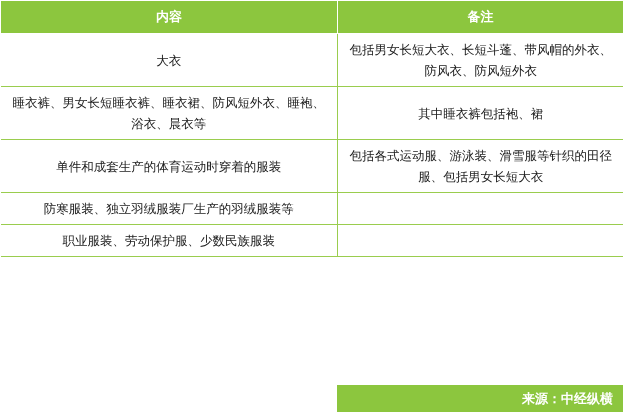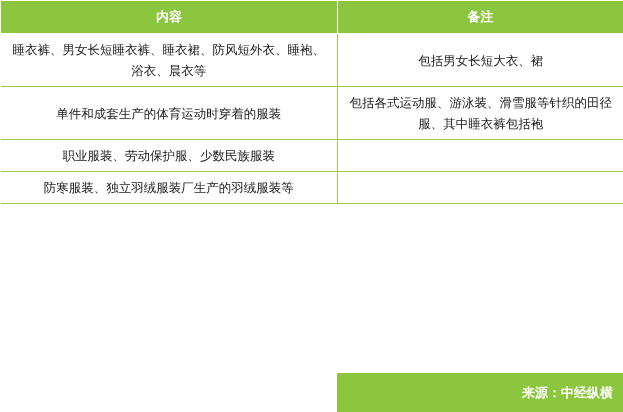--- a/index.html
+++ b/index.html
@@ -55,21 +55,21 @@
   }
   tbody td.note-cell {
     color: #1a1a1a;
   }
   tbody td.empty-cell { }
   .source-box {
     position: absolute;
     right: 0;
     bottom: 0;
     width: 286px;
-    height: 39px;
+    height: 27px;
     background: #8CC63E;
     color: #ffffff;
     font-size: 13px;
     font-weight: bold;
     display: flex;
     align-items: center;
     justify-content: flex-end;
     padding-right: 10px;
     box-sizing: border-box;
   }
@@ -84,33 +84,37 @@
       <col class="col-note">
     </colgroup>
     <thead>
       <tr>
         <th>内容</th>
         <th>备注</th>
       </tr>
     </thead>
     <tbody>
       <tr>
+        <td class="col-left-cell">大衣</td>
+        <td class="note-cell">包括男女长短大衣、长短斗蓬、带风帽的外衣、防风衣、防风短外衣</td>
+      </tr>
+      <tr>
         <td class="col-left-cell">睡衣裤、男女长短睡衣裤、睡衣裙、防风短外衣、睡袍、浴衣、晨衣等</td>
-        <td class="note-cell">包括男女长短大衣、裙</td>
+        <td class="note-cell">其中睡衣裤包括袍、裙</td>
       </tr>
       <tr>
         <td class="col-left-cell">单件和成套生产的体育运动时穿着的服装</td>
-        <td class="note-cell">包括各式运动服、游泳装、滑雪服等针织的田径服、其中睡衣裤包括袍</td>
+        <td class="note-cell">包括各式运动服、游泳装、滑雪服等针织的田径服、包括男女长短大衣</td>
+      </tr>
+      <tr>
+        <td class="col-left-cell">防寒服装、独立羽绒服装厂生产的羽绒服装等</td>
+        <td class="note-cell empty-cell"></td>
       </tr>
       <tr>
         <td class="col-left-cell">职业服装、劳动保护服、少数民族服装</td>
-        <td class="note-cell empty-cell"></td>
-      </tr>
-      <tr>
-        <td class="col-left-cell">防寒服装、独立羽绒服装厂生产的羽绒服装等</td>
         <td class="note-cell empty-cell"></td>
       </tr>
     </tbody>
   </table>
   <div class="source-box">
     <span>来源：中经纵横</span>
   </div>
 </div>
 
 </body></html>

